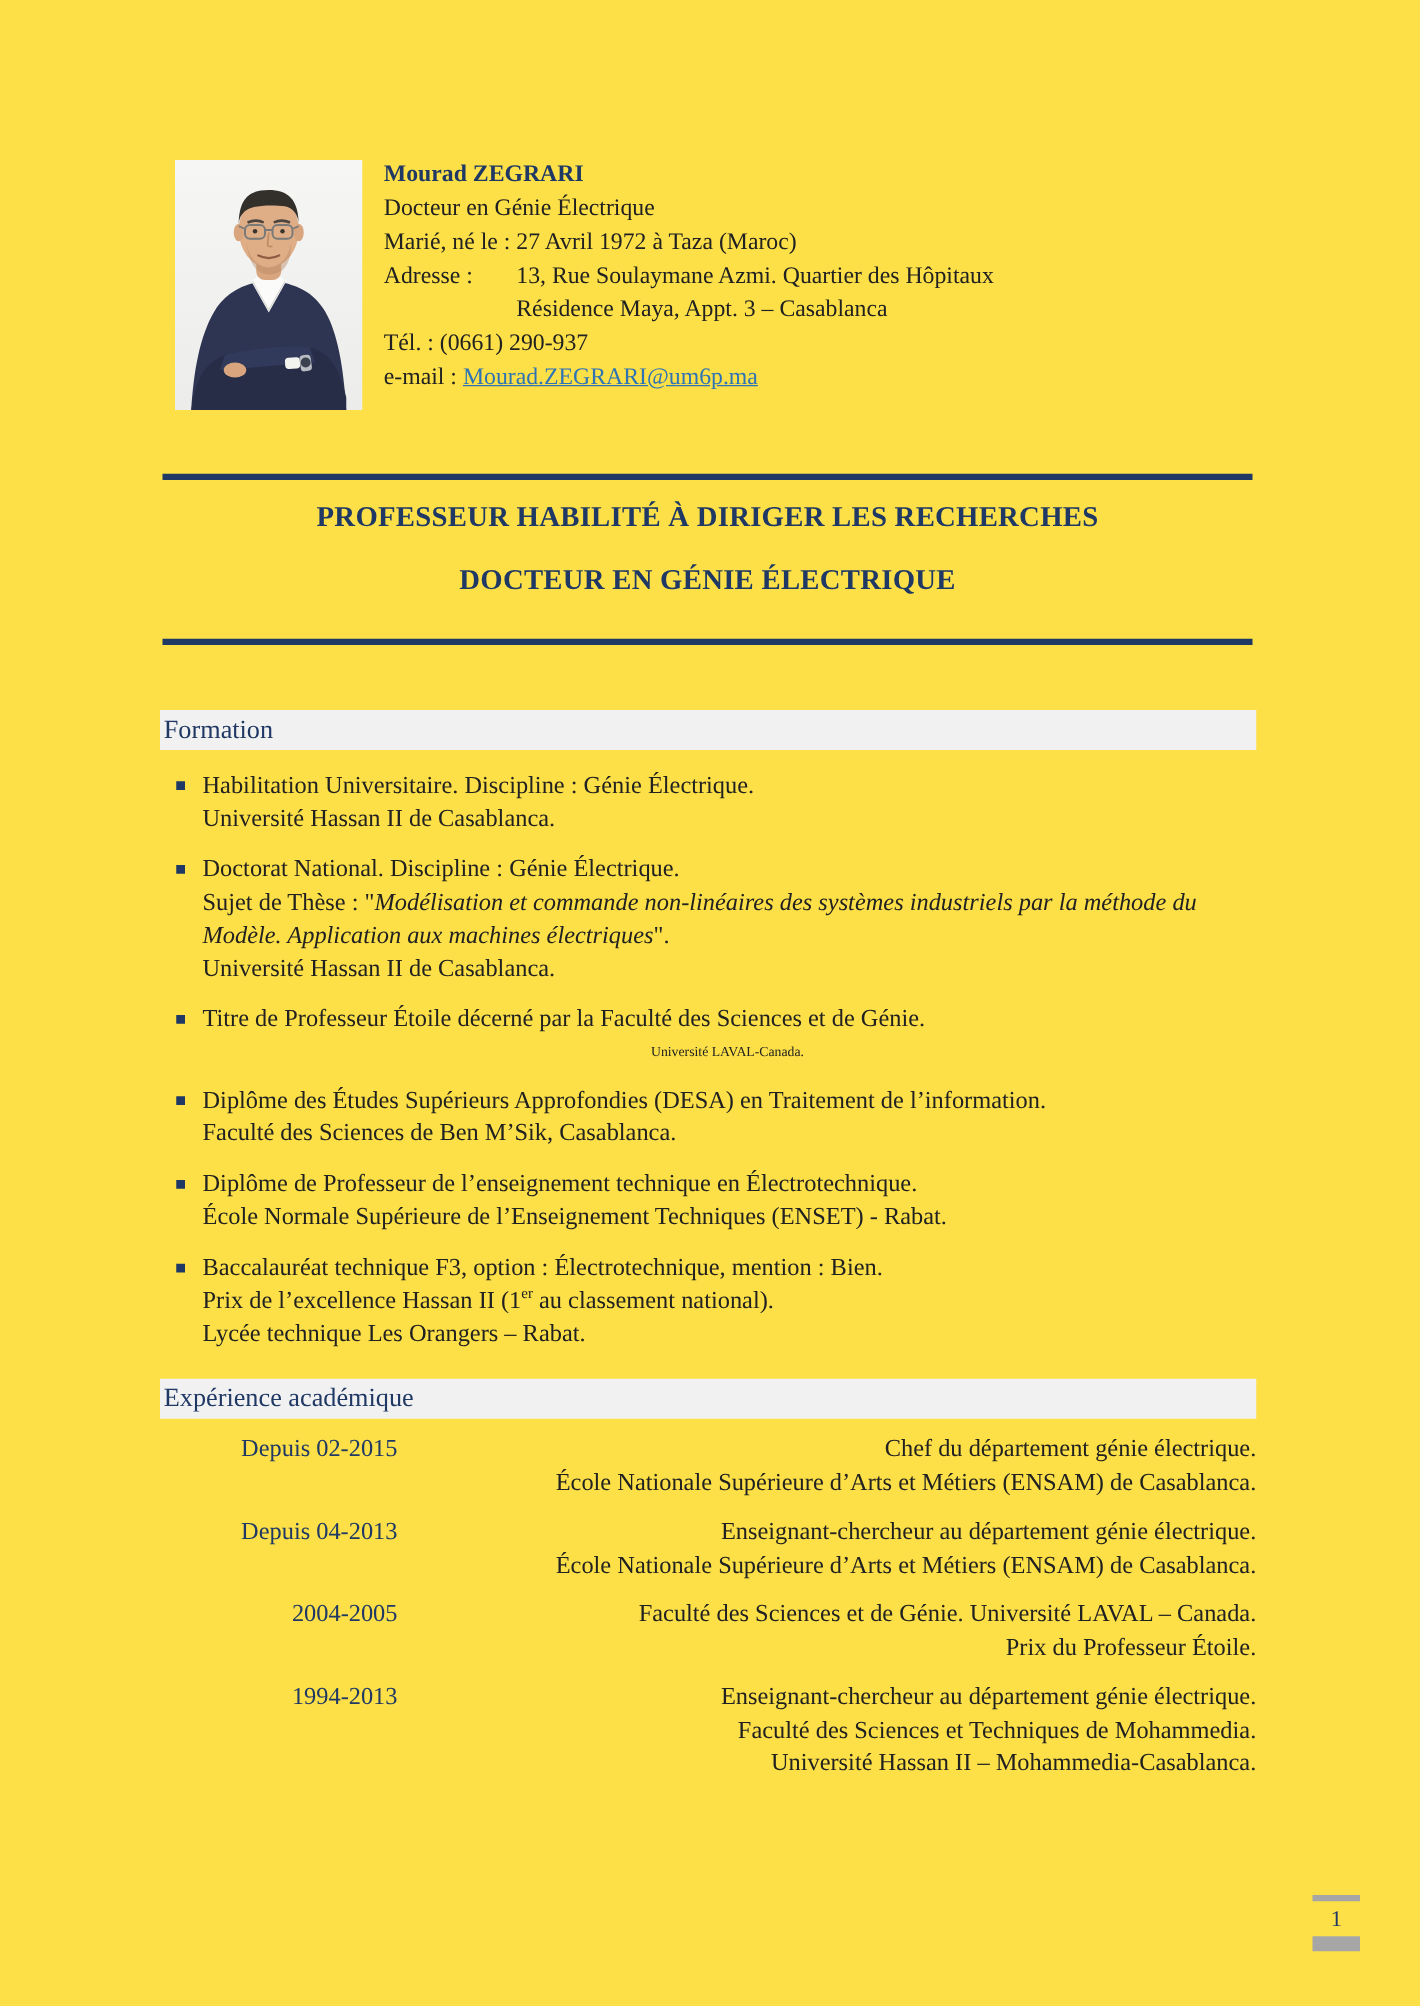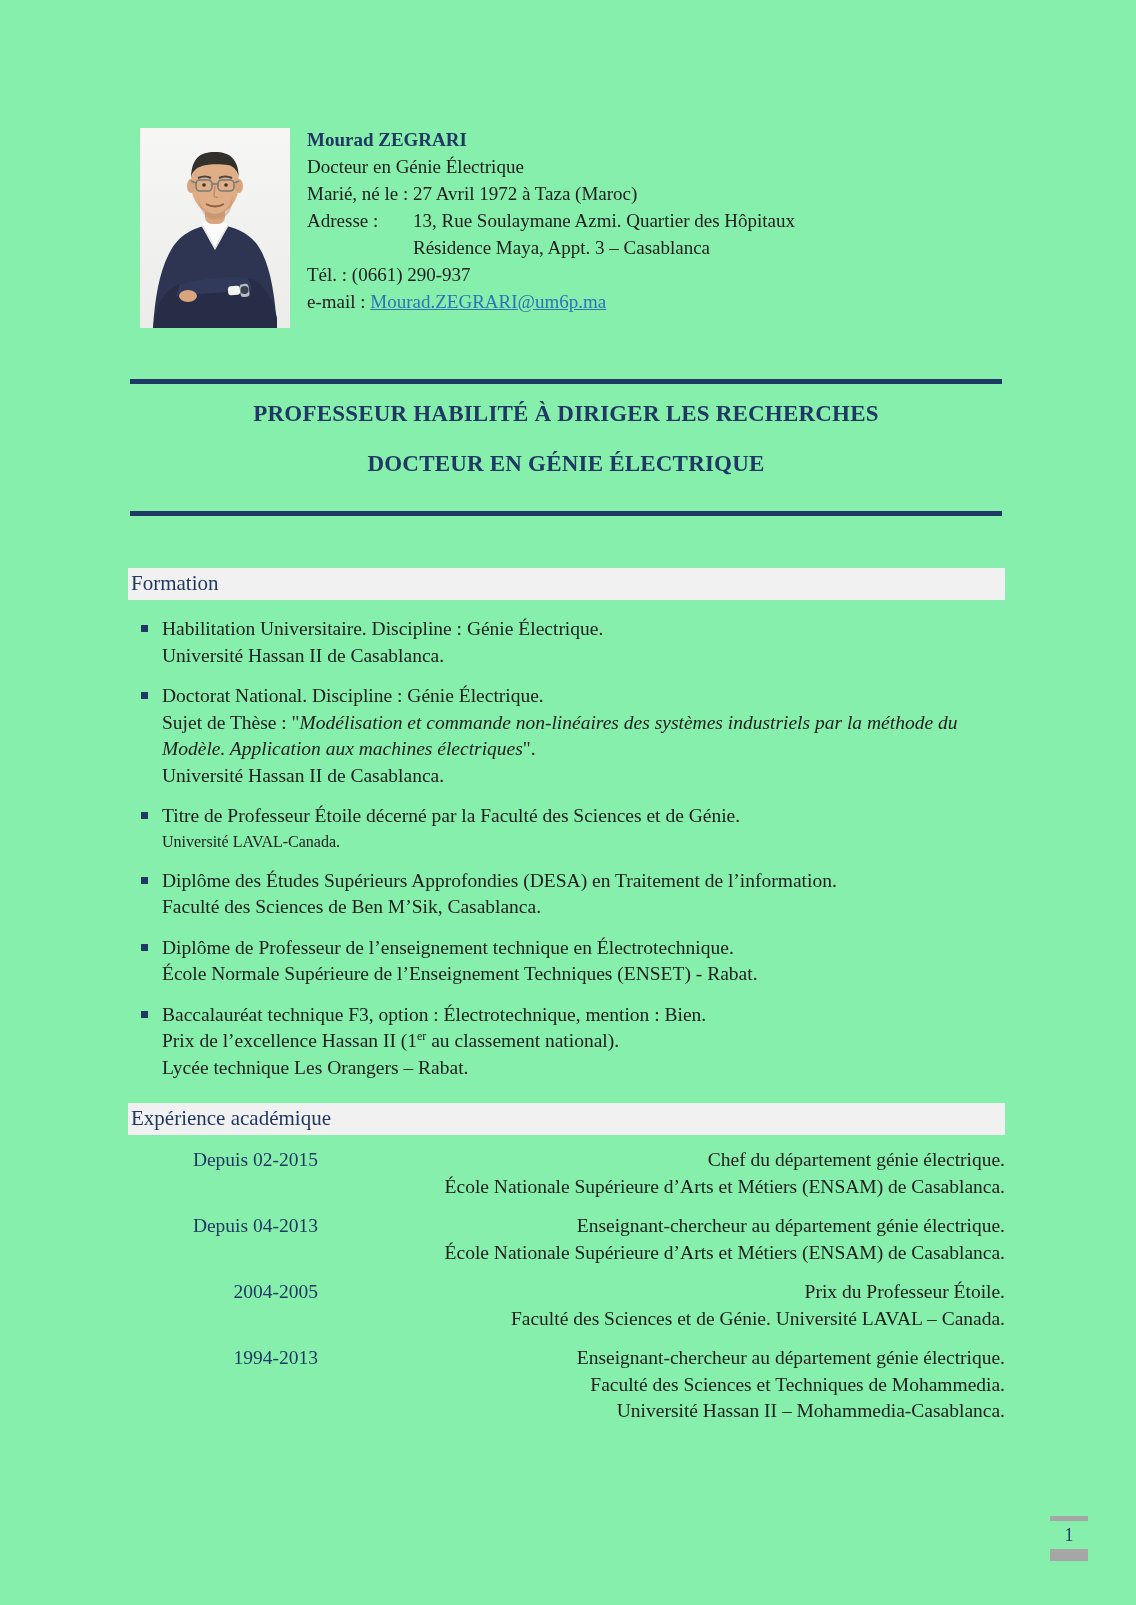--- a/index.html
+++ b/index.html
@@ -1,18 +1,18 @@
 <!DOCTYPE html>
 <html><head>
 <meta charset="utf-8">
 <style>
   * { margin:0; padding:0; box-sizing:border-box; }
   html,body { background:#ffffff; }
   .page {
-    position:relative; width:1136px; height:1605px; background:#86efac;
+    position:relative; width:1136px; height:1605px; background:#fde047;
     font-family:"Liberation Serif","DejaVu Serif",serif;
     color:#212121; overflow:hidden;
   }
   
   .photo { position:absolute; left:140px; top:128px; width:150px; height:200px; }
   .contact { position:absolute; left:307px; top:126px; width:620px; font-size:19px; line-height:27px; }
   .contact-name { font-weight:bold; color:#1f3864; }
   .addr-row { display:flex;align-items:center; }
   .addr-label { width:106px; flex:0 0 106px; }
   .addr-indent { padding-left:106px; }
@@ -32,21 +32,21 @@
     line-height:31px; padding-left:3px;
   }
   .heading-formation { top:568px; }
   .heading-experience { top:1103px; }
   
   .formation-list { position:absolute; left:140px; top:616px; width:862px; list-style:none; }
   .f-item { position:relative; padding-left:22px; margin-bottom:14px; font-size:19.5px; line-height:26.5px; }
   .bullet {
     position:absolute; left:1px; top:9px; width:7px; height:7px; background:#1f3864; display:inline-block;
   }
-  .small { font-size:16px; line-height:24px; }
+  .small { font-size:11px; line-height:24px;text-align:center; }
   .it { font-style:italic; }
   sup { font-size:12px; vertical-align:super; line-height:0; }
   
   .exp-rows { position:absolute; left:133px; top:1147px; width:872px;text-align:right; }
   .exp-row { display:flex; margin-bottom:13px; font-size:19.5px; line-height:26.5px; }
   .exp-date { flex:0 0 185px; color:#1f3864; }
   .exp-desc { flex:1; }
   
   .footer { position:absolute; left:1050px; top:1516px; width:38px; text-align:center; }
   .footer-bar-top { height:5px; background:#a6a6a6; }
@@ -189,22 +189,22 @@
       <div class="exp-date">Depuis 04-2013</div>
       <div class="exp-desc">
         <div>Enseignant-chercheur au département génie électrique.</div>
         <div>École Nationale Supérieure d’Arts et Métiers (ENSAM) de Casablanca.</div>
       </div>
     </div>
 
     <div class="exp-row">
       <div class="exp-date">2004-2005</div>
       <div class="exp-desc">
+        <div>Faculté des Sciences et de Génie. Université LAVAL – Canada.</div>
         <div>Prix du Professeur Étoile.</div>
-        <div>Faculté des Sciences et de Génie. Université LAVAL – Canada.</div>
       </div>
     </div>
 
     <div class="exp-row">
       <div class="exp-date">1994-2013</div>
       <div class="exp-desc">
         <div>Enseignant-chercheur au département génie électrique.</div>
         <div>Faculté des Sciences et Techniques de Mohammedia.</div>
         <div>Université Hassan II – Mohammedia-Casablanca.</div>
       </div>

